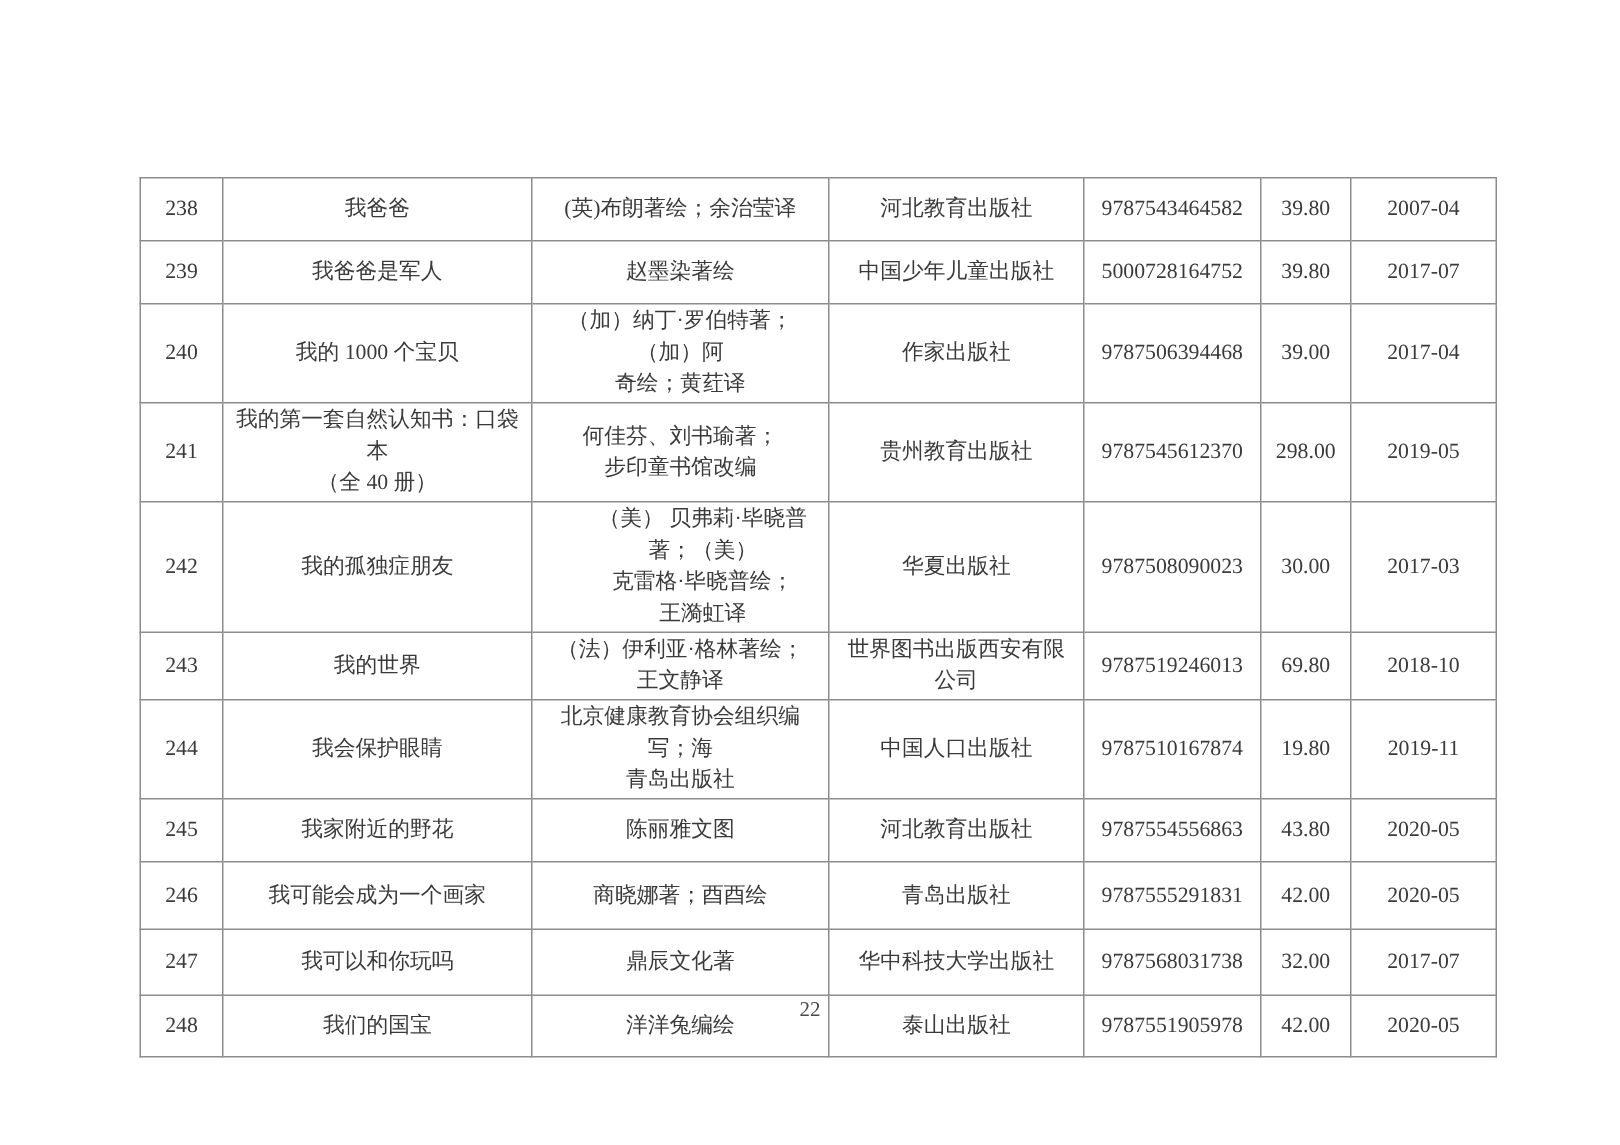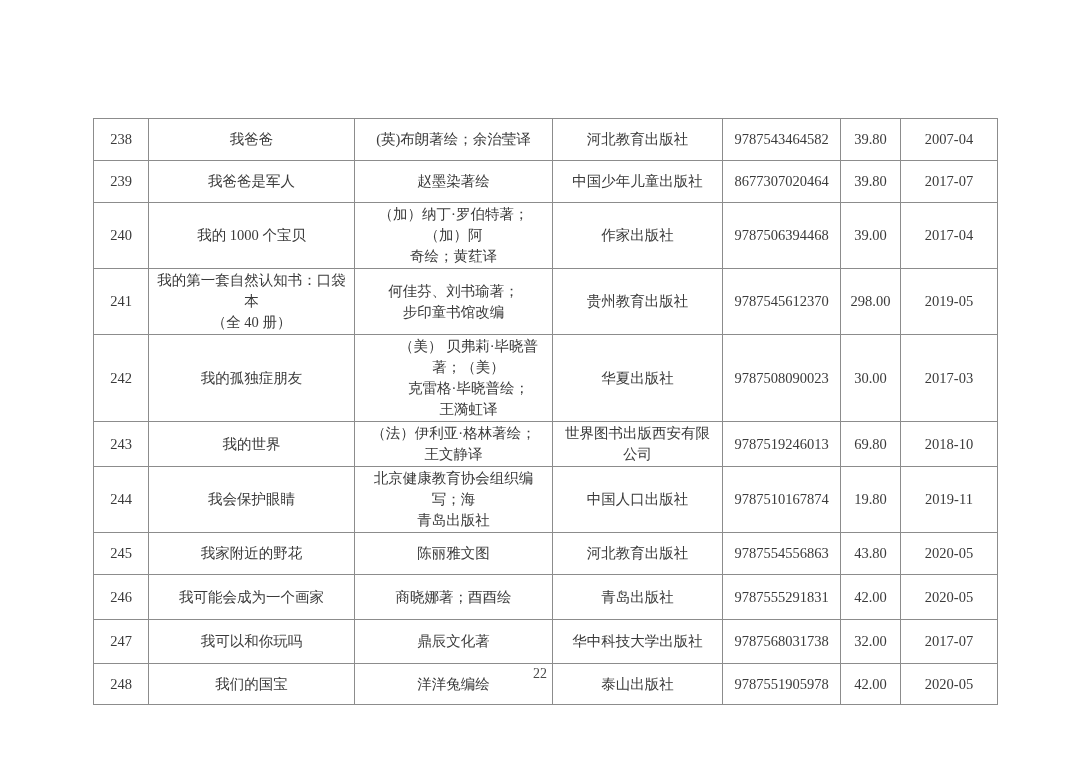--- a/index.html
+++ b/index.html
@@ -86,21 +86,21 @@
     <td style="border-color: rgb(140, 140, 140);">河北教育出版社</td>
     <td style="border-color: rgb(140, 140, 140);">9787543464582</td>
     <td style="border-color: rgb(140, 140, 140);">39.80</td>
     <td style="border-color: rgb(140, 140, 140);">2007-04</td>
   </tr>
         <tr>
     <td style="border-color: rgb(140, 140, 140);">239</td>
     <td style="border-color: rgb(140, 140, 140);">我爸爸是军人</td>
     <td style="border-color: rgb(140, 140, 140);">赵墨染著绘</td>
     <td style="border-color: rgb(140, 140, 140);">中国少年儿童出版社</td>
-    <td style="border-color: rgb(140, 140, 140);">8677307020464</td>
+    <td style="border-color: rgb(140, 140, 140);">5000728164752</td>
     <td style="border-color: rgb(140, 140, 140);">39.80</td>
     <td style="border-color: rgb(140, 140, 140);">2017-07</td>
   </tr>
         <tr>
     <td style="border-color: rgb(140, 140, 140);">240</td>
     <td style="border-color: rgb(140, 140, 140);">我的 1000 个宝贝</td>
     <td style="border-color: rgb(140, 140, 140); font-family: Liberation Serif, serif;">（加）纳丁·罗伯特著；（加）阿
 奇绘；黄荭译</td>
     <td style="border-color: rgb(140, 140, 140);">作家出版社</td>
     <td style="border-color: rgb(140, 140, 140);">9787506394468</td>

